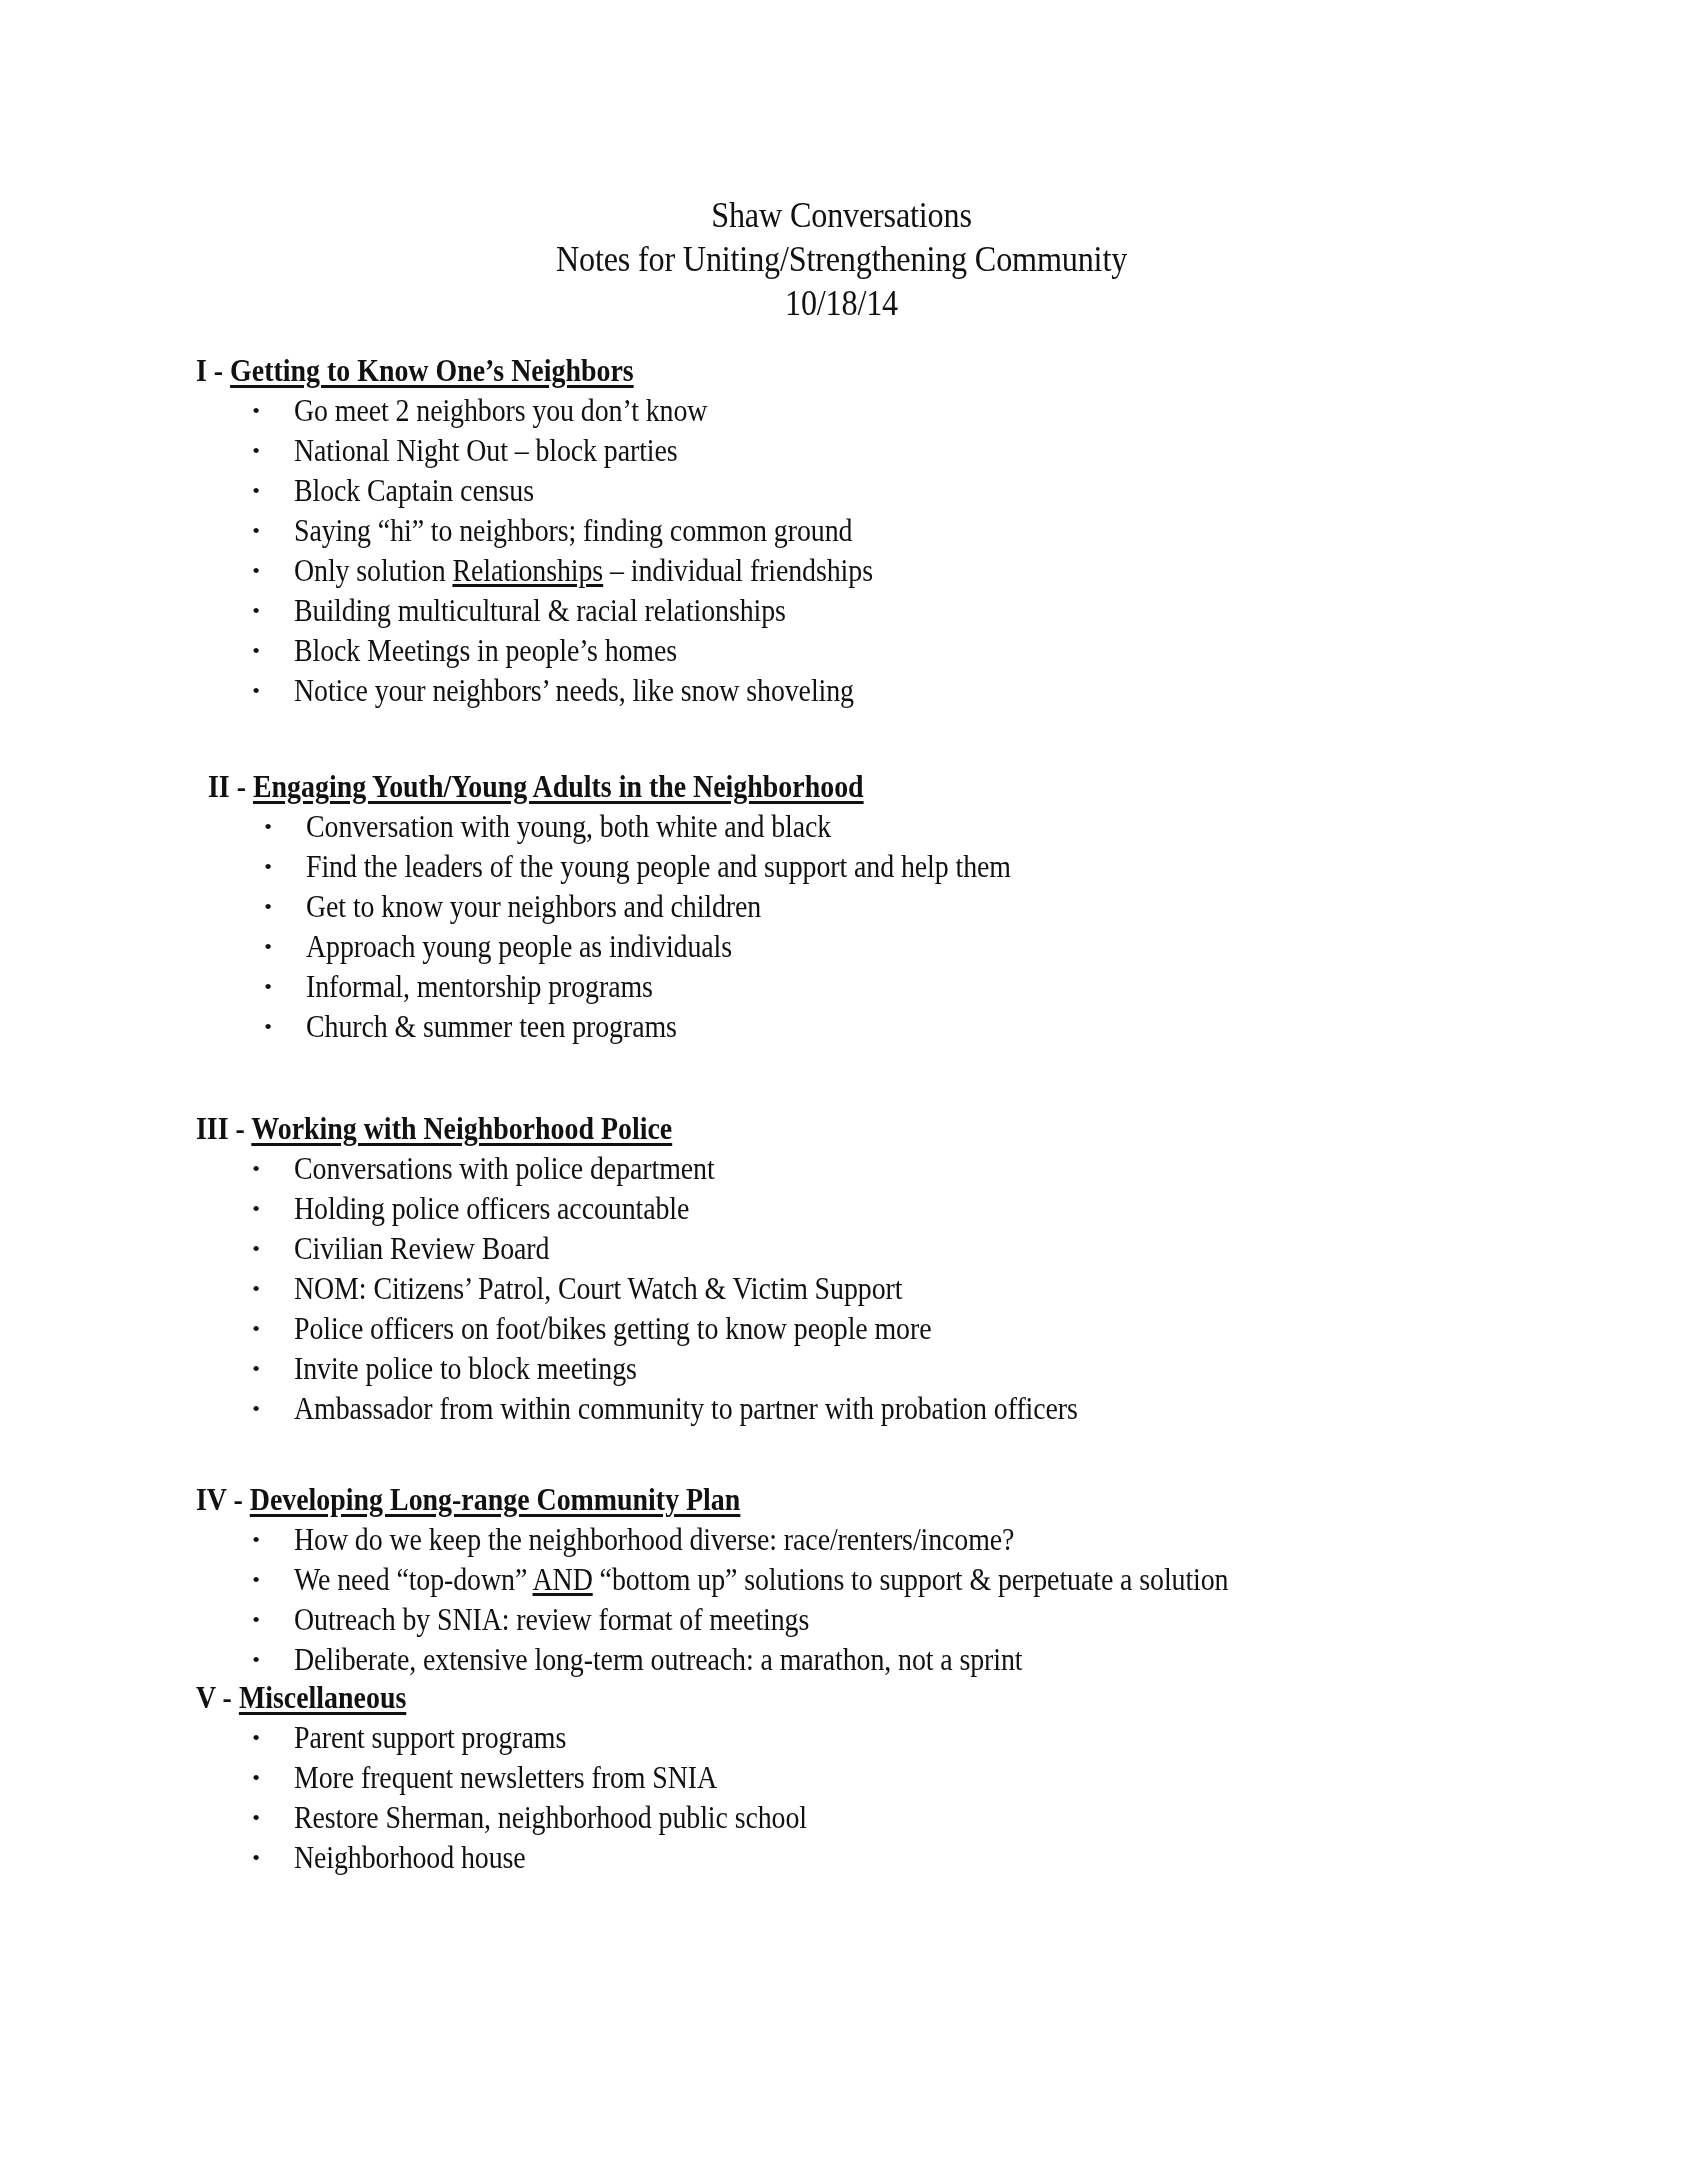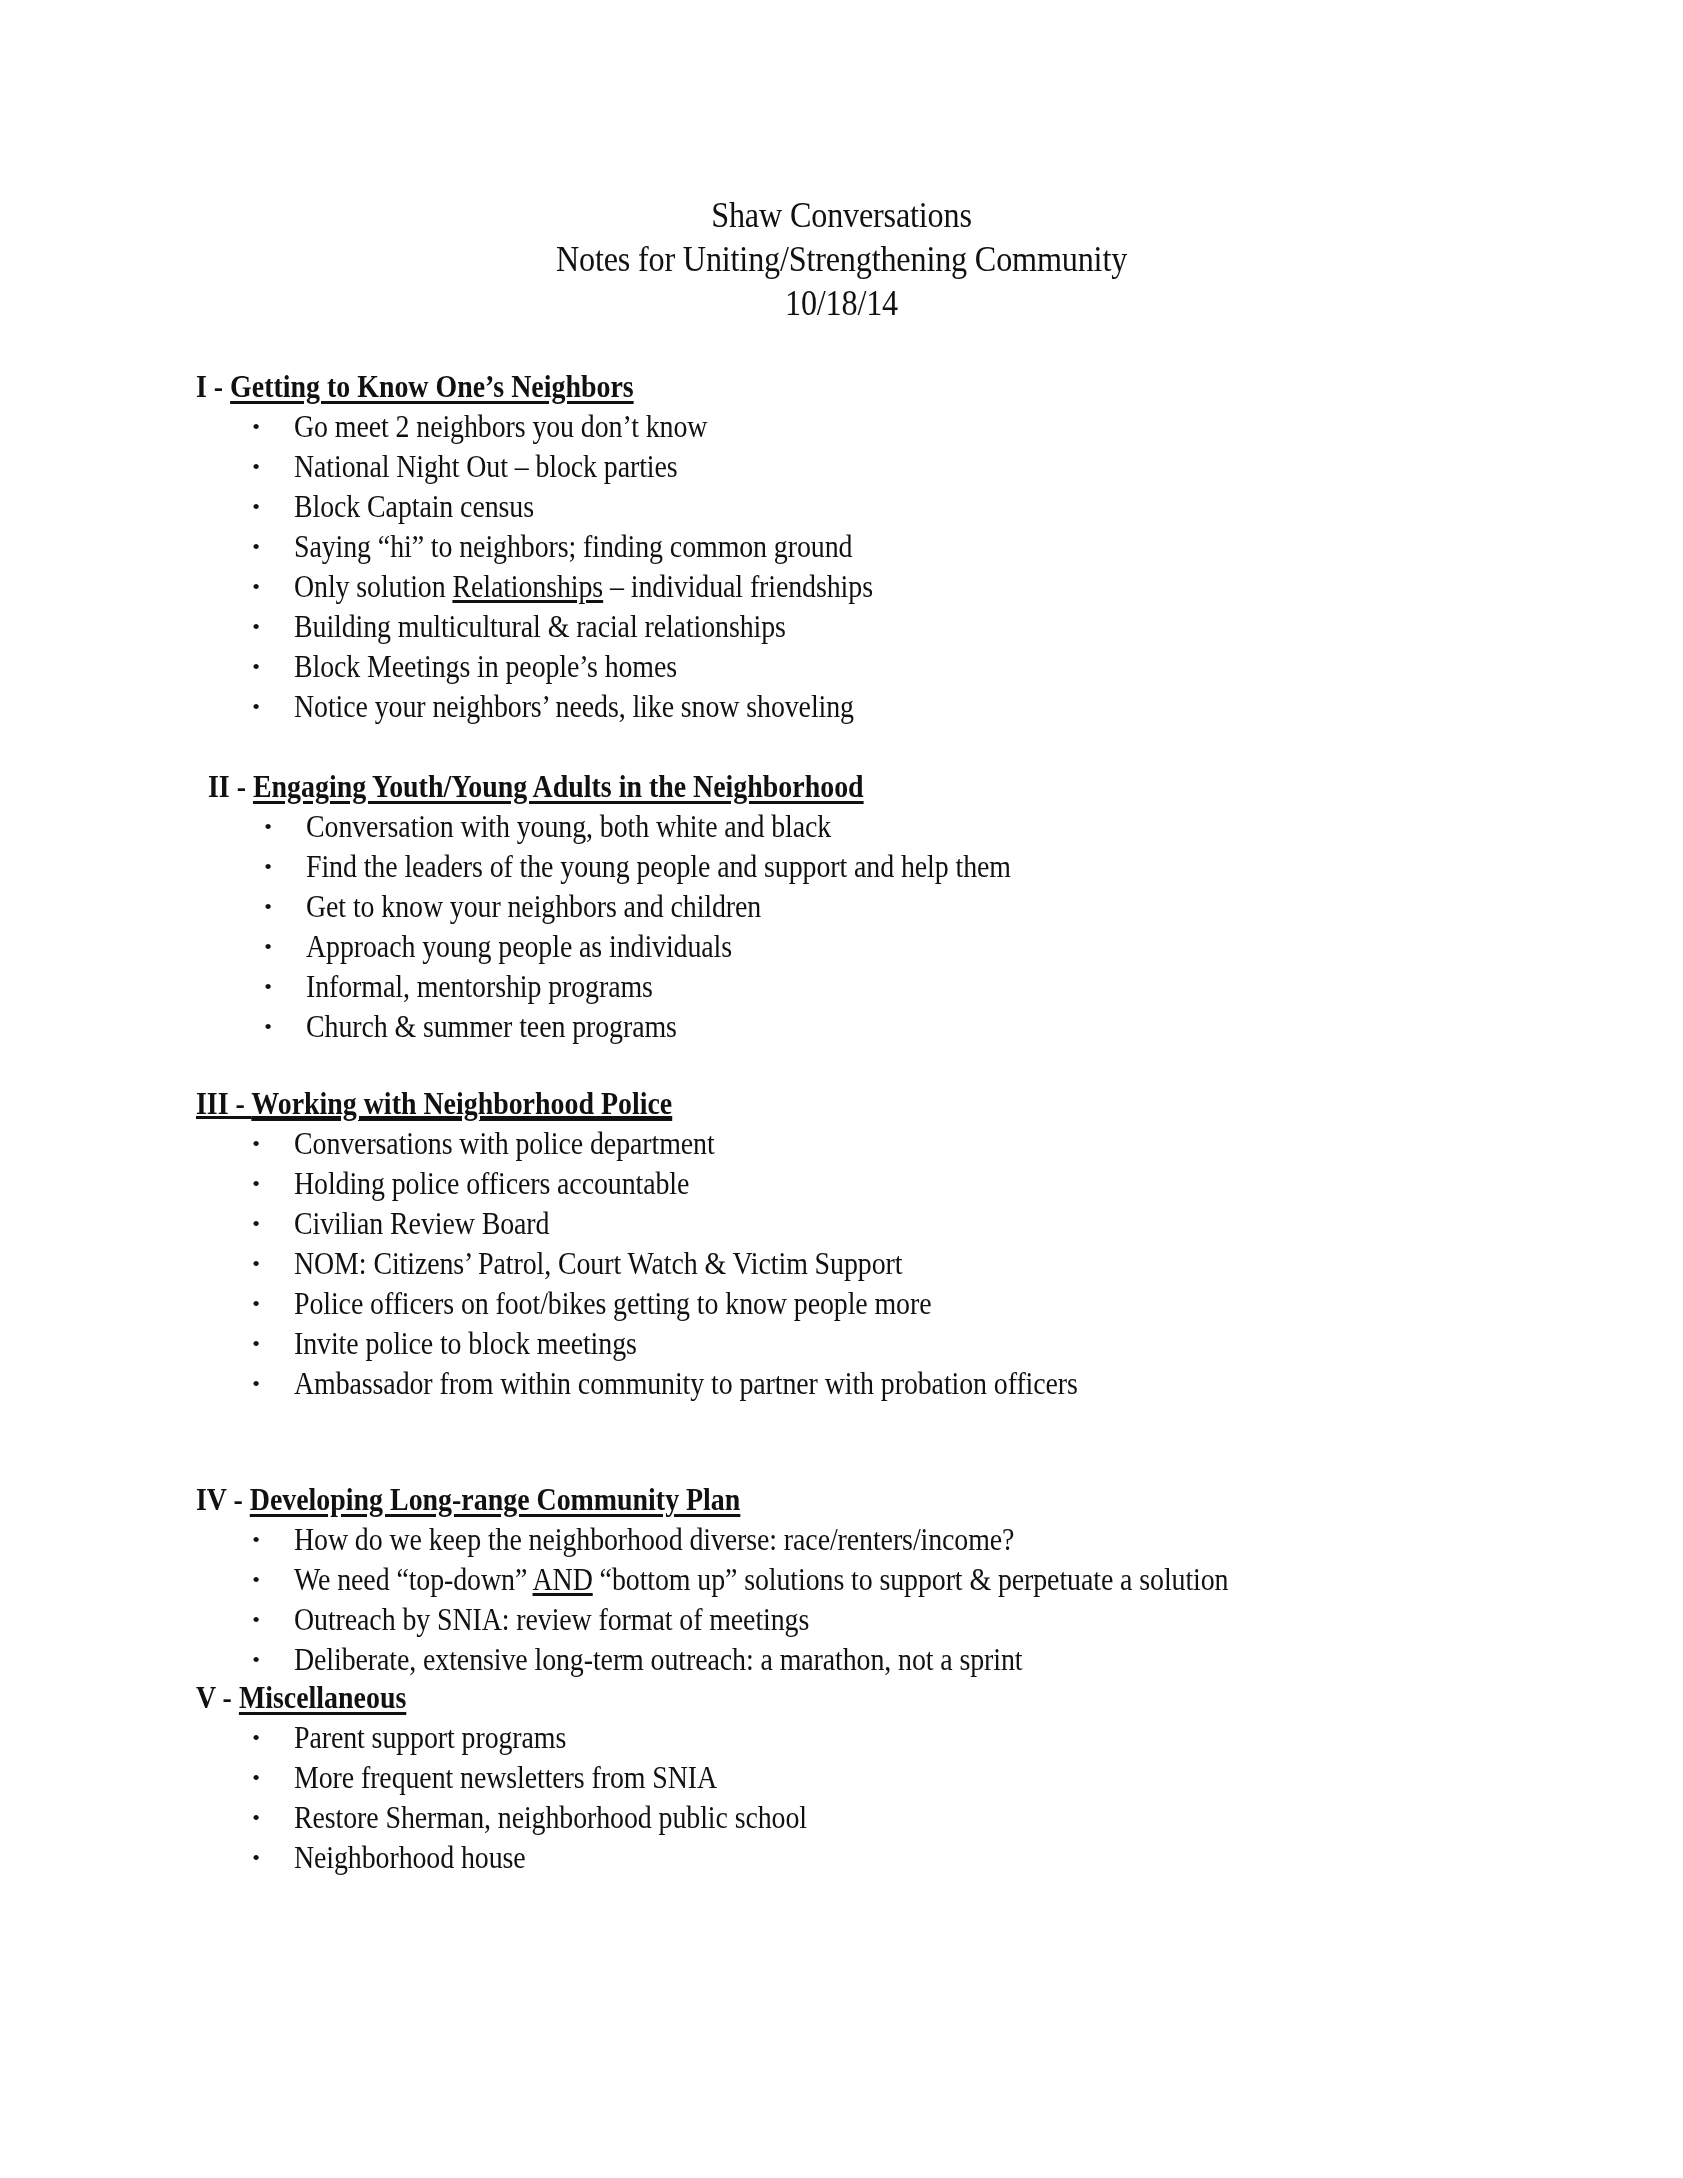--- a/index.html
+++ b/index.html
@@ -45,21 +45,21 @@
 </head>
 <body>
 
 <div class="title-block">
   <div class="title-line">Shaw Conversations</div>
   <div class="title-line">Notes for Uniting/Strengthening Community</div>
   <div class="title-line">10/18/14</div>
 </div>
 
 <div id="sections">
-    <div class="section" style="top: 367px;">
+    <div class="section" style="top: 351px;">
       <div class="sec-heading"><span class="roman">I - </span><span class="sec-title">Getting to Know One’s Neighbors</span></div>
       <ul class="items">
         <li>
           <span class="bullet">•</span>
           <span class="item-text">Go meet 2 neighbors you don’t know</span>
         </li>
         <li>
           <span class="bullet">•</span>
           <span class="item-text">National Night Out – block parties</span>
         </li>
@@ -111,21 +111,21 @@
         <li>
           <span class="bullet">•</span>
           <span class="item-text">Informal, mentorship programs</span>
         </li>
         <li>
           <span class="bullet">•</span>
           <span class="item-text">Church &amp; summer teen programs</span>
         </li>
       </ul>
     </div>
-    <div class="section" style="top: 1084px; text-decoration: underline;">
+    <div class="section" style="top: 1109px;">
       <div class="sec-heading"><span class="roman">III - </span><span class="sec-title">Working with Neighborhood Police</span></div>
       <ul class="items">
         <li>
           <span class="bullet">•</span>
           <span class="item-text">Conversations with police department</span>
         </li>
         <li>
           <span class="bullet">•</span>
           <span class="item-text">Holding police officers accountable</span>
         </li>

